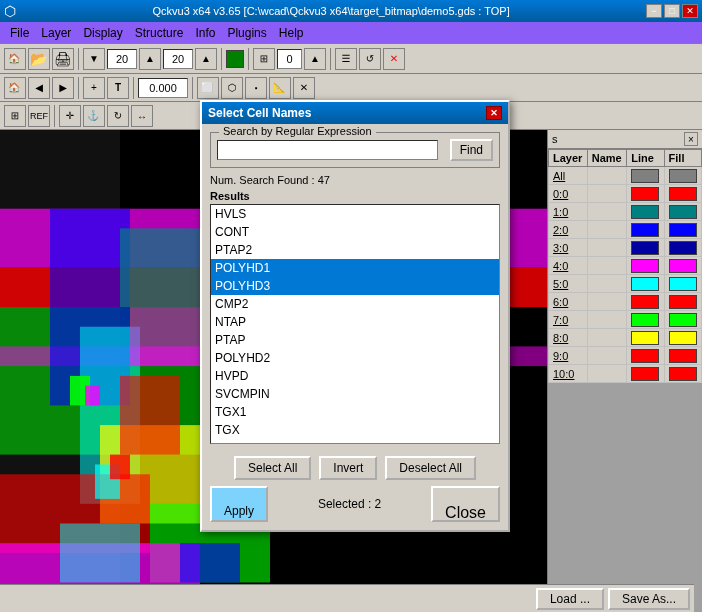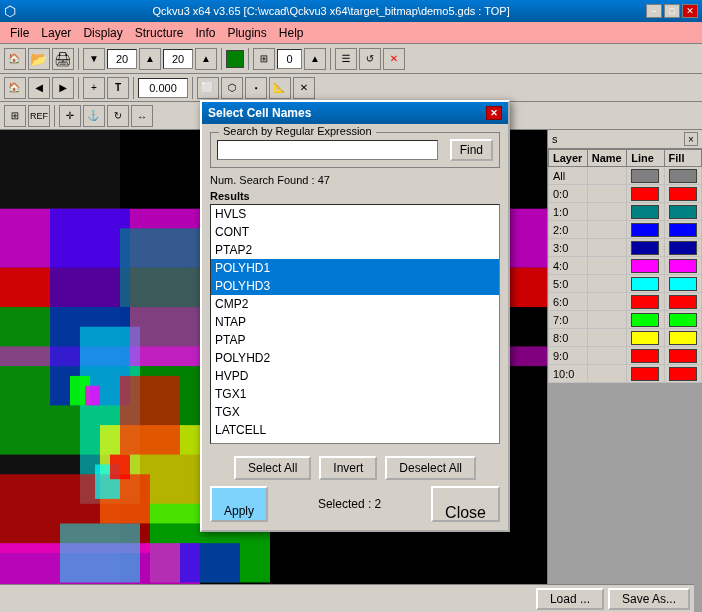--- a/index.html
+++ b/index.html
@@ -30,21 +30,21 @@
       width: 16px; height: 14px;
       background: #d4d0c8;
       border: 1px solid #808080;
       font-size: 9px;
       display: flex; align-items: center; justify-content: center;
       cursor: pointer;
     }
 
     
     .menu-bar {
-      background: #fca5a5;
+      background: #8b5cf6;
       height: 22px;
       display: flex;
       align-items: center;
       padding: 0 4px;
       border-bottom: 1px solid #808080;
       font-size: 12px;
     }
     .menu-item {
       padding: 2px 6px;
       cursor: pointer;
@@ -133,20 +133,21 @@
     .layer-table th {
       background: #d4d0c8;
       border: 1px solid #808080;
       padding: 2px 4px;
       text-align: left;
     }
     .layer-table td {
       border: 1px solid #c0c0c0;
       padding: 1px 4px;
       height: 18px;
+      text-decoration: underline;
     }
 
     
     .bottom-bar {
       background: #d4d0c8;
       height: 28px;
       display: flex;
       align-items: center;
       justify-content: flex-end;
       padding: 0 4px;
@@ -597,20 +598,21 @@
       <div class="list-item">HVLS</div>
           <div class="list-item">CONT</div>
           <div class="list-item">PTAP2</div>
           <div class="list-item selected">POLYHD1</div>
           <div class="list-item selected">POLYHD3</div>
           <div class="list-item">CMP2</div>
           <div class="list-item">NTAP</div>
           <div class="list-item">PTAP</div>
           <div class="list-item">POLYHD2</div>
           <div class="list-item">HVPD</div>
+          <div class="list-item">SVCMPIN</div>
           <div class="list-item">TGX1</div>
           <div class="list-item">TGX</div>
           <div class="list-item">LATCELL</div>
         </div>
       <div class="dialog-actions">
         <button class="action-btn">Select All</button>
         <button class="action-btn">Invert</button>
         <button class="action-btn">Deselect All</button>
       </div>
       <div class="dialog-footer">

